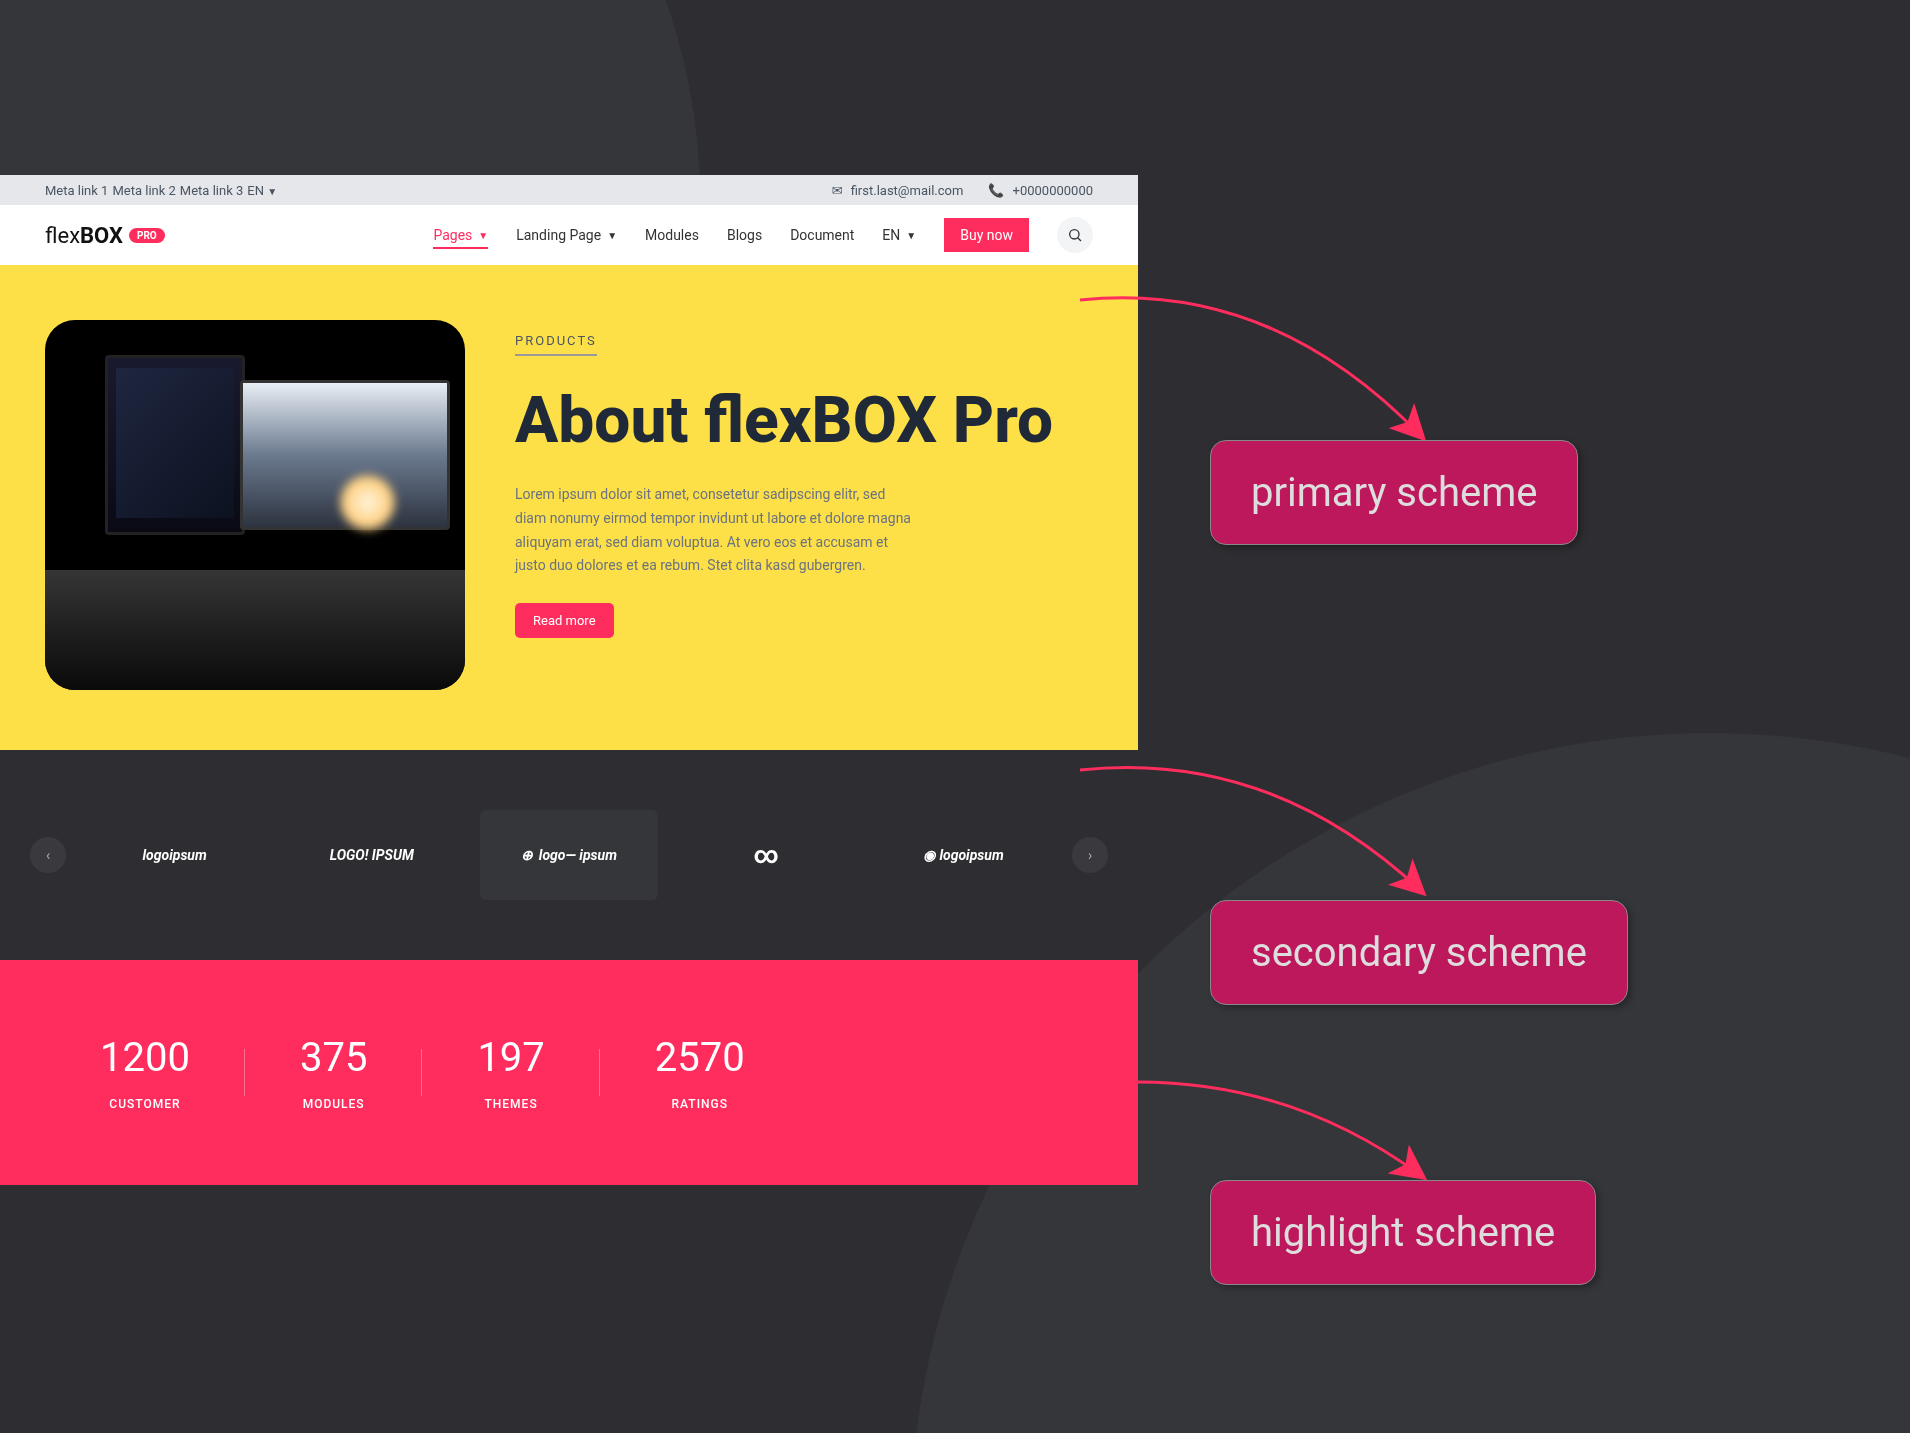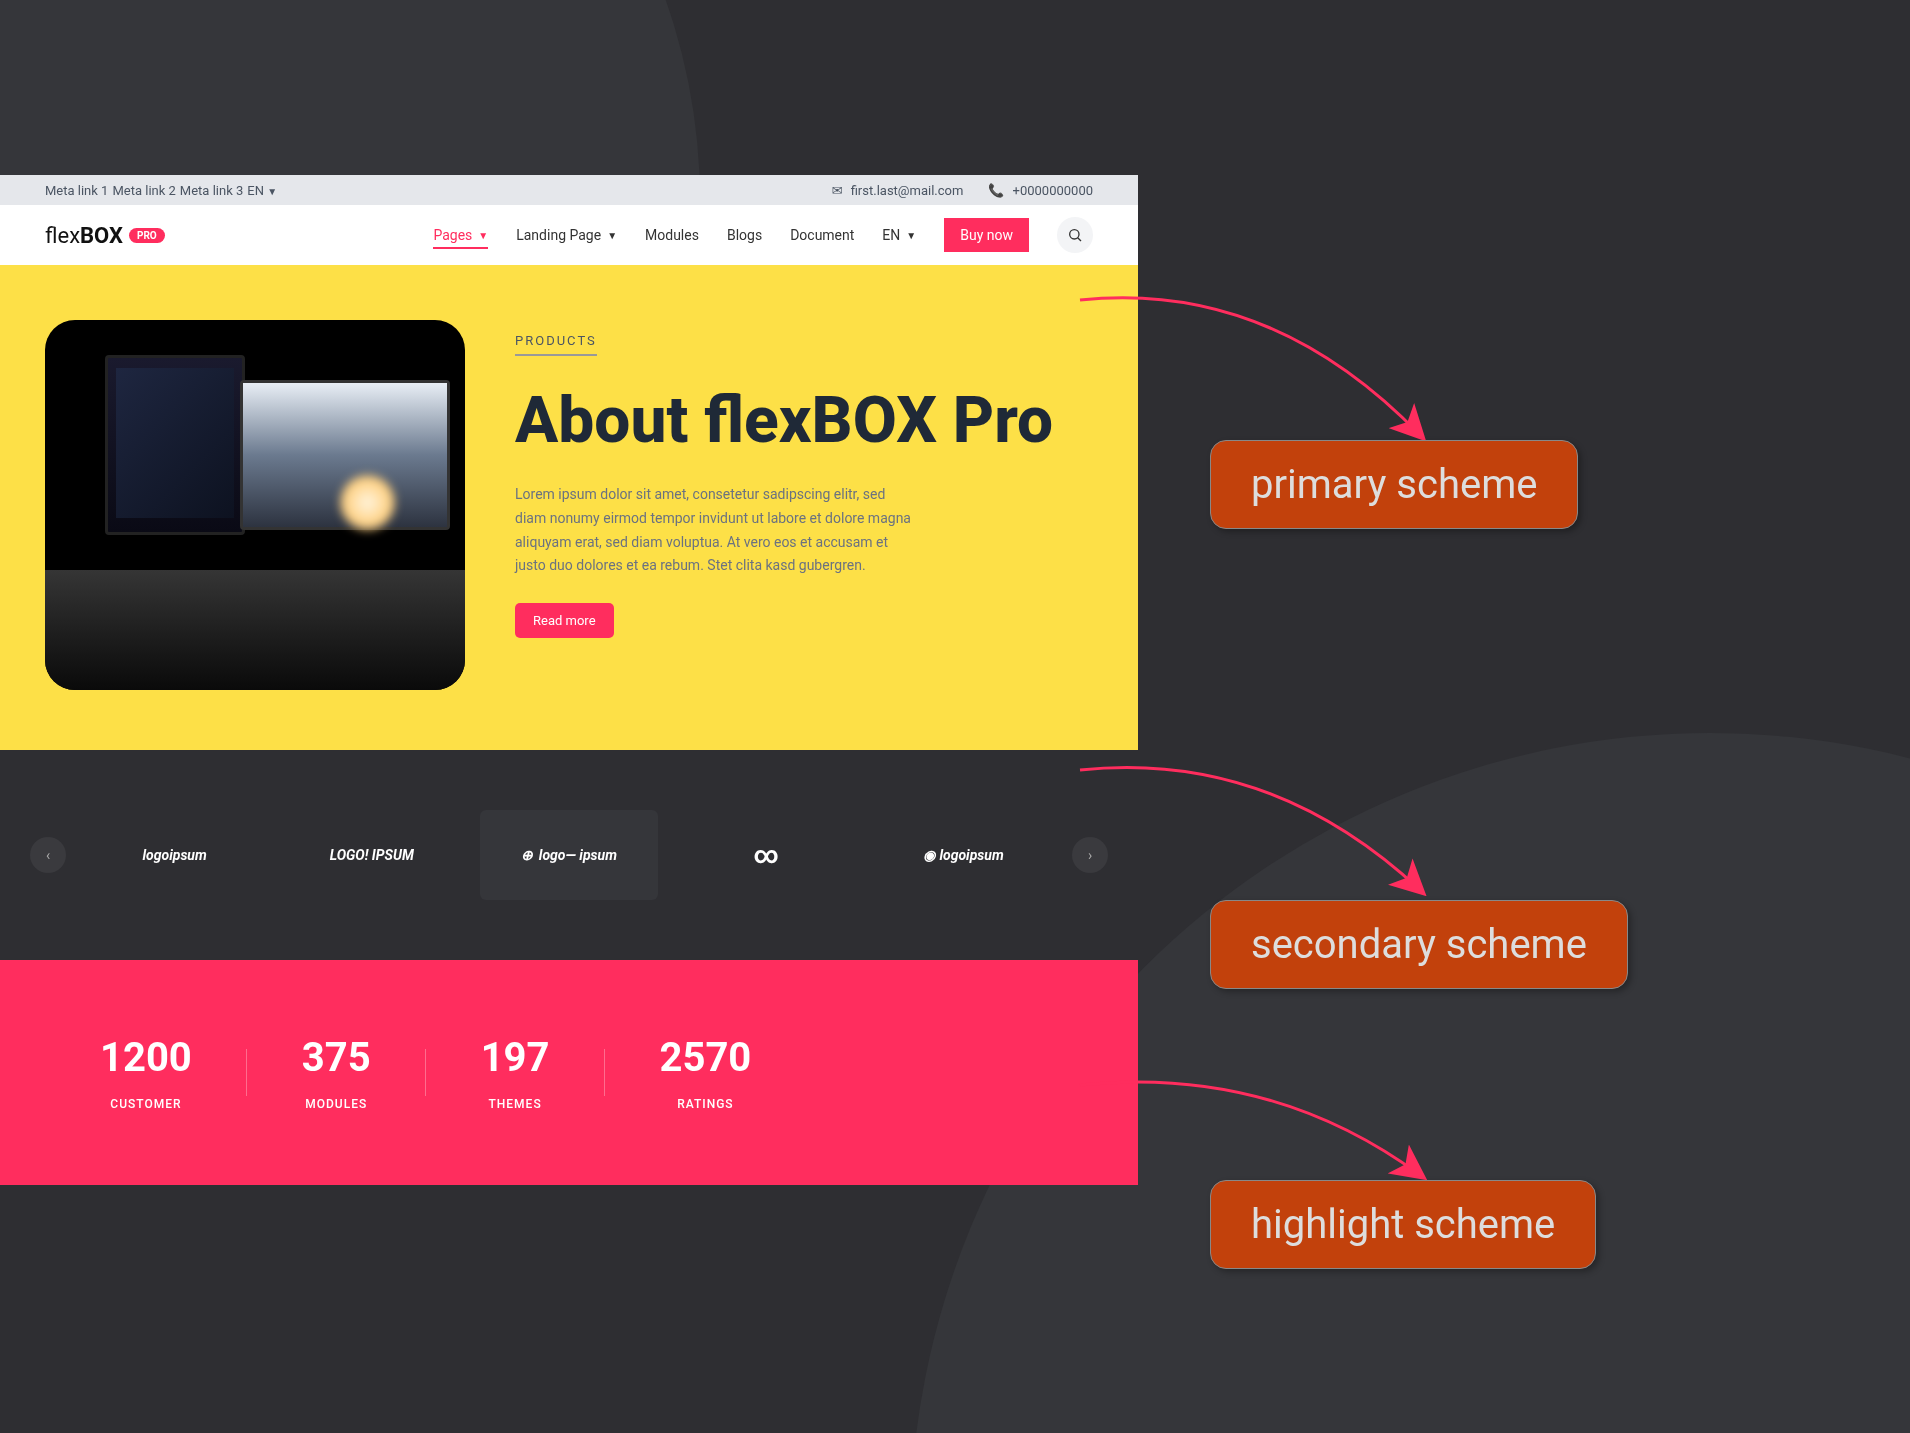--- a/index.html
+++ b/index.html
@@ -33,23 +33,23 @@
 .hero-title{font-size:64px;font-weight:800;color:#1f2937;line-height:1.25;margin-bottom:22px}
 .hero-text{font-size:14px;color:#6b7280;line-height:1.7;margin-bottom:25px;max-width:400px}
 .read-btn{background:#ff2d5e;color:#fff;border:none;padding:10px 18px;border-radius:5px;font-size:13px;cursor:pointer}
 .logos{background:#2e2e32;height:210px;display:flex;align-items:center;padding:0 30px;gap:20px}
 .logo-arrow{width:36px;height:36px;border-radius:50%;background:#3a3a3e;color:#aaa;display:flex;align-items:center;justify-content:center;cursor:pointer;font-size:14px}
 .logo-item{flex:1;height:60px;display:flex;align-items:center;justify-content:center;color:#fff;font-size:14px;font-style:italic;font-weight:700}
 .logo-item.highlight{background:#35363a;border-radius:6px;height:90px}
 .stats{background:#ff2d5e;height:225px;display:flex;align-items:center;padding:0 45px}
 .stat{flex:0 0 auto;padding:0 55px;text-align:center;position:relative}
 .stat:not(:last-child)::after{content:'';position:absolute;right:0;top:15px;bottom:15px;width:1px;background:rgba(255,255,255,0.3)}
-.stat-num{font-size:40px;font-weight:700;color:#fff;margin-bottom:16px}
+.stat-num{font-size:40px;font-weight:400;color:#fff;margin-bottom:16px}
 .stat-label{font-size:12px;letter-spacing:1px;color:#fff;font-weight:500}
-.annotation{position:absolute;background:#c2410c;border:1px solid #888;border-radius:16px;padding:20px 40px;color:#ddd;font-size:40px;z-index:2;box-shadow:3px 3px 6px rgba(0,0,0,0.3)}
+.annotation{position:absolute;background:#be185d;border:1px solid #888;border-radius:16px;padding:28px 40px;color:#ddd;font-size:40px;z-index:2;box-shadow:3px 3px 6px rgba(0,0,0,0.3)}
 .anno1{left:1210px;top:440px}
 .anno2{left:1210px;top:900px}
 .anno3{left:1210px;top:1180px}
 svg.arrow{position:absolute;z-index:1;overflow:visible}
 .caret{font-size:10px}
 </style>
 </head>
 <body>
 
 <div class="bg-curve"></div>

